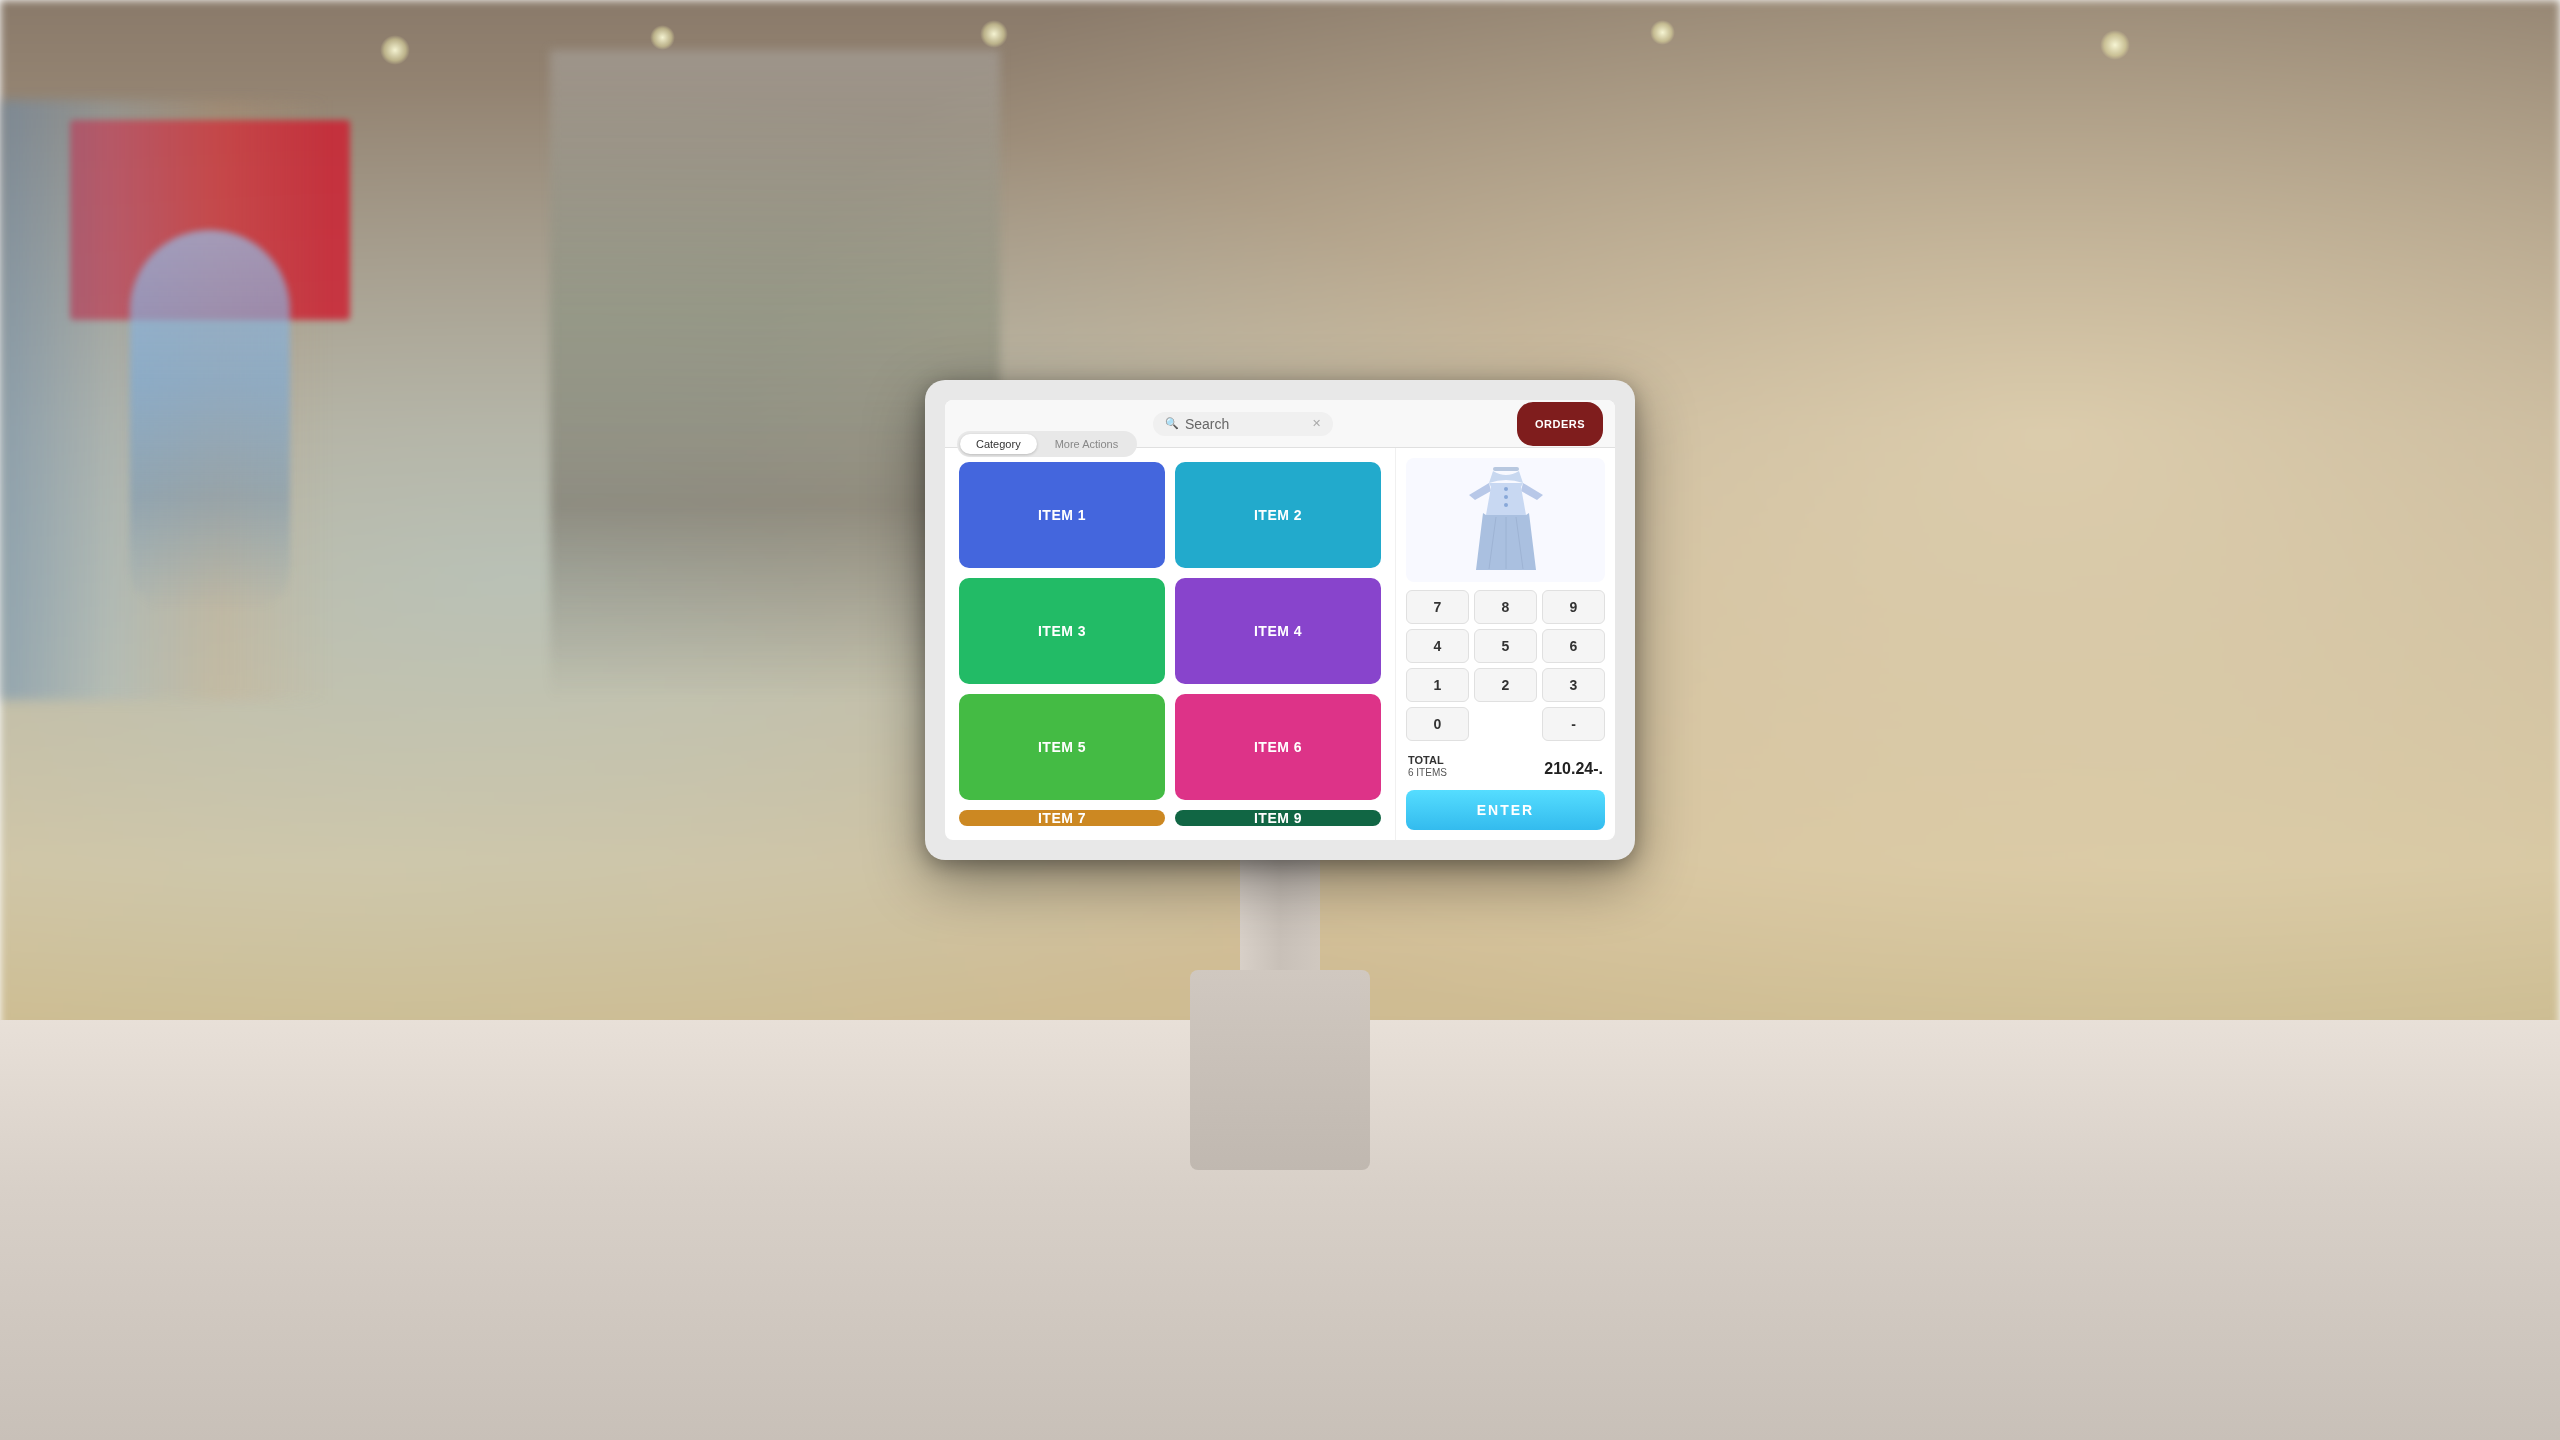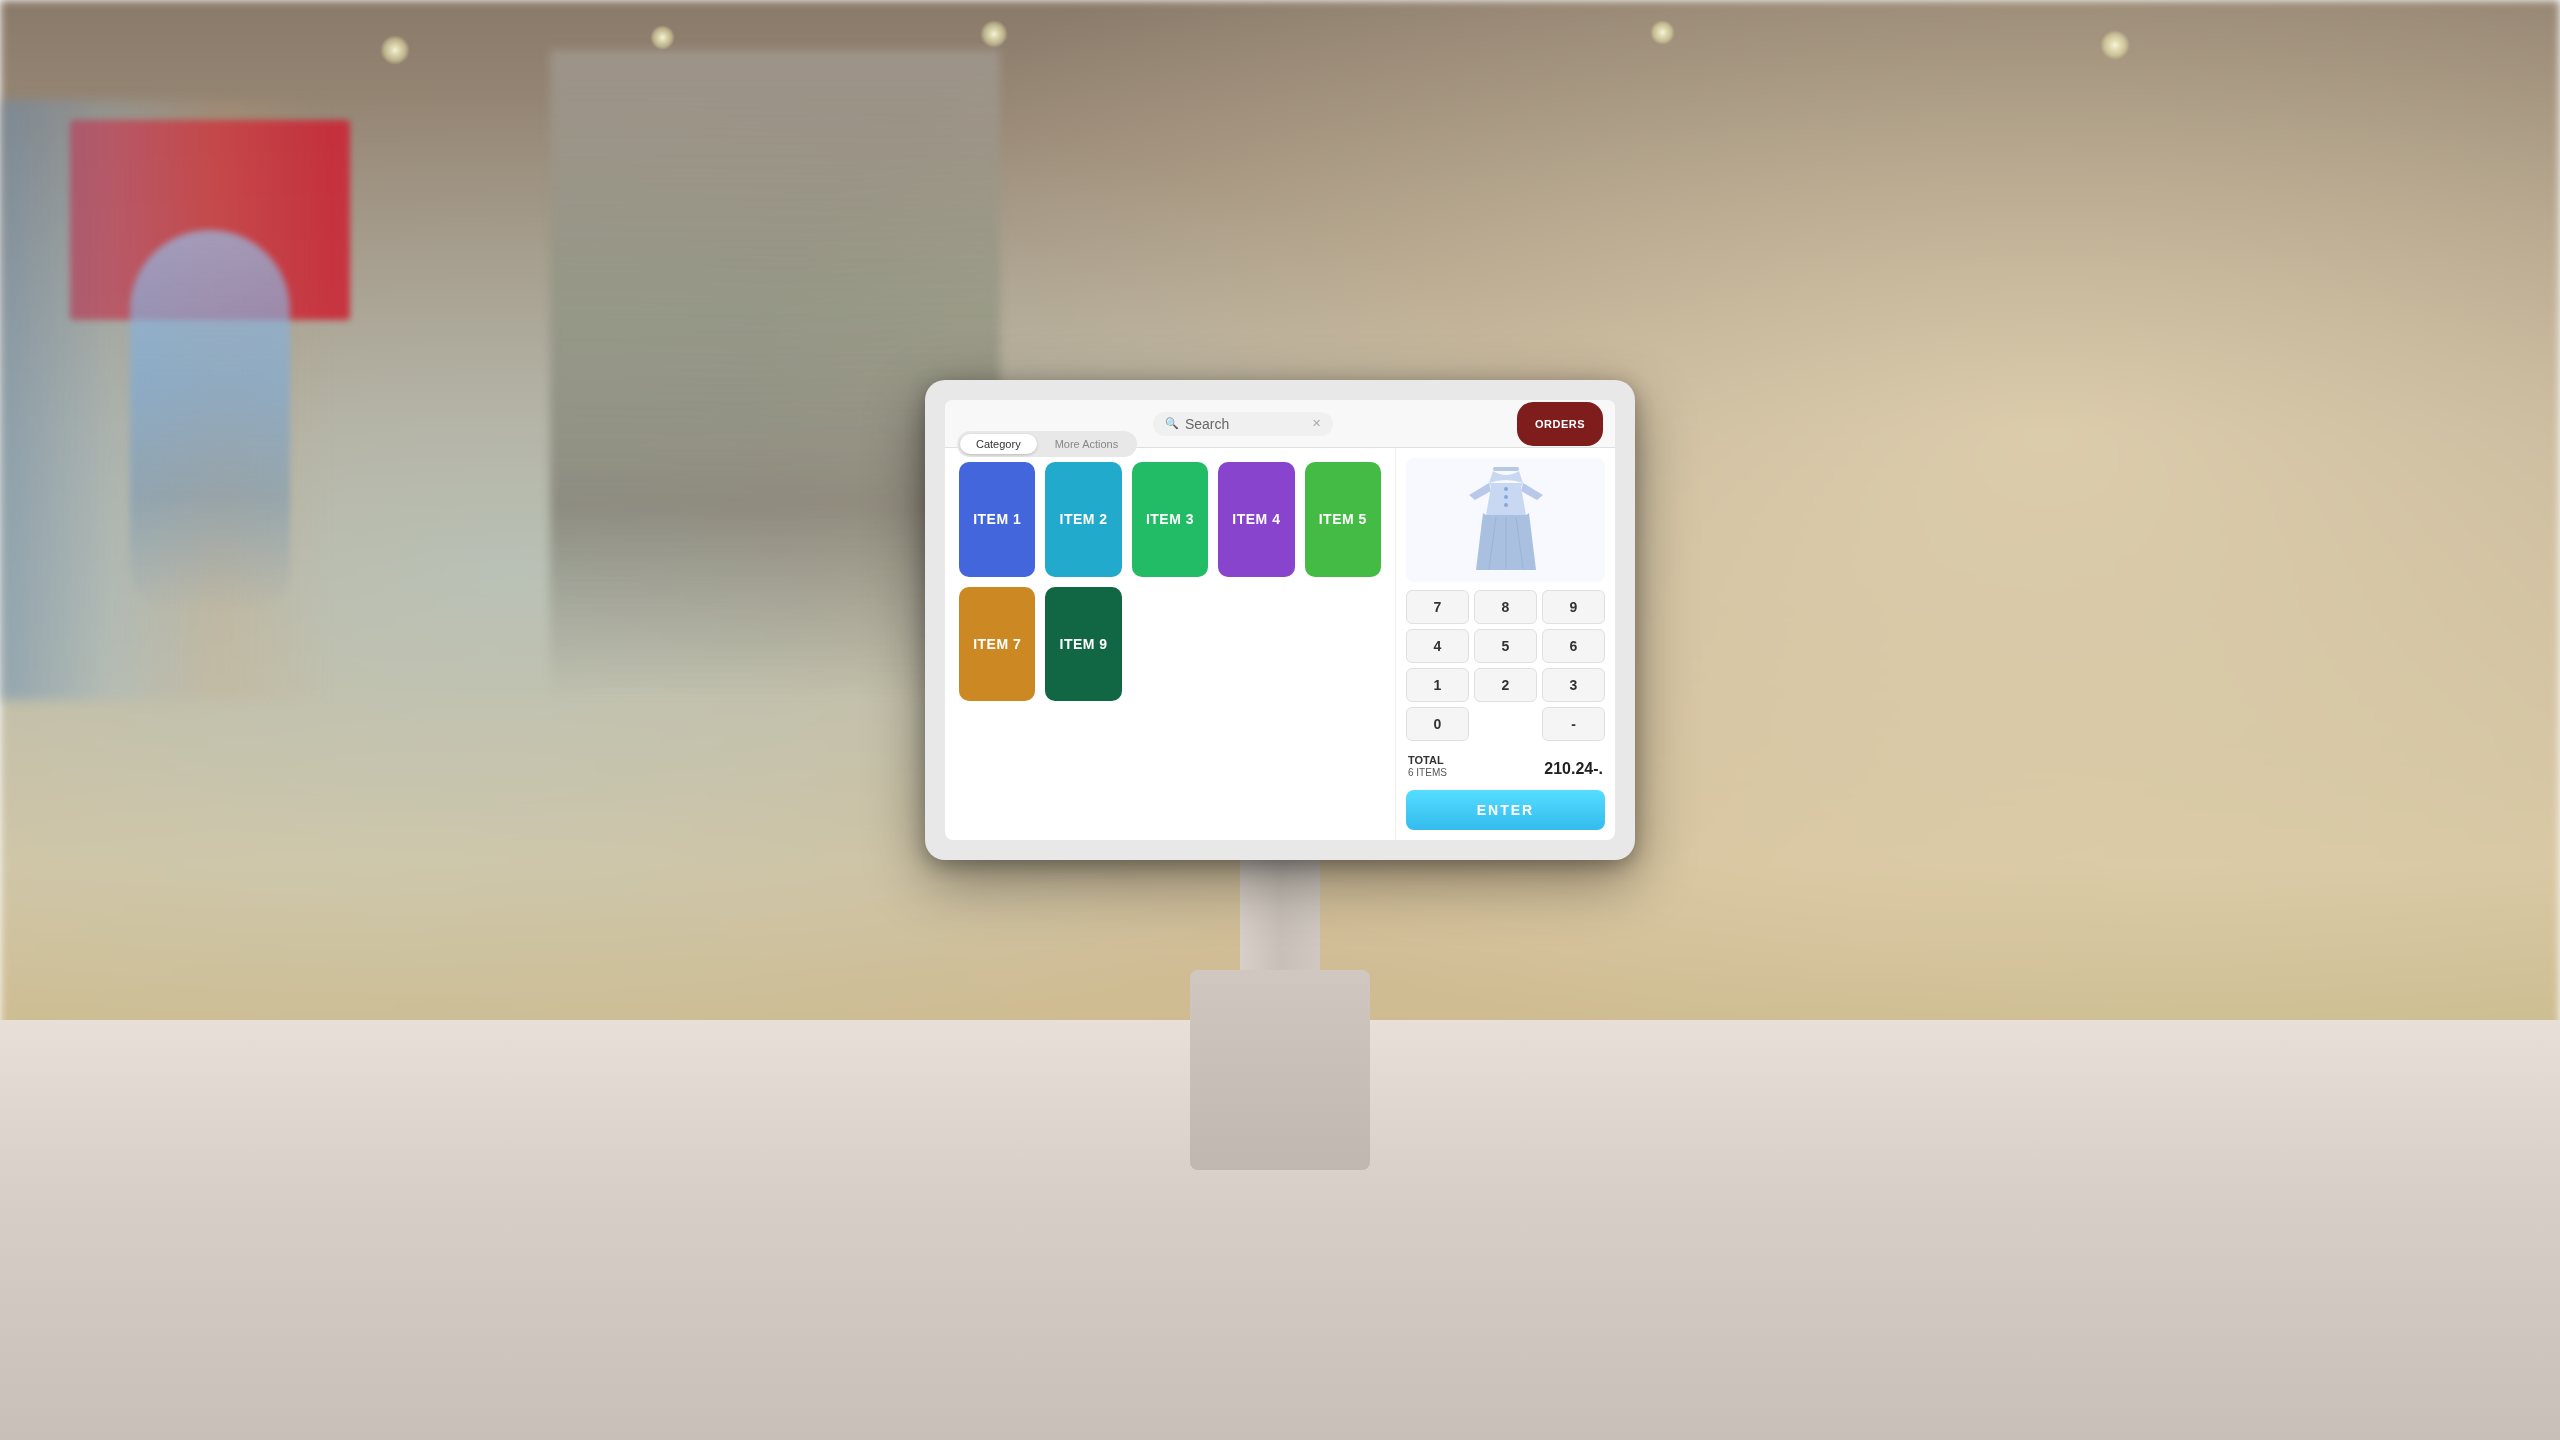--- a/index.html
+++ b/index.html
@@ -233,21 +233,21 @@
     
     .main-content {
       display: flex;
       flex: 1;
       overflow: hidden;
     }
 
     
     .items-grid {
       display: grid;
-      grid-template-columns: repeat(5, 1fr);
+      grid-template-columns: repeat(2, 1fr);
       grid-template-rows: repeat(3, 1fr);
       gap: 10px;
       padding: 14px;
       flex: 1;
     }
 
     .item-btn {
       border: none;
       border-radius: 10px;
       color: white;
@@ -432,20 +432,21 @@
     </div>
 
     <div class="main-content">
 
       <div class="items-grid">
         <button class="item-btn item1">ITEM 1</button>
         <button class="item-btn item2">ITEM 2</button>
         <button class="item-btn item3">ITEM 3</button>
         <button class="item-btn item4">ITEM 4</button>
         <button class="item-btn item5">ITEM 5</button>
+        <button class="item-btn item6">ITEM 6</button>
         <button class="item-btn item7">ITEM 7</button>
         <button class="item-btn item9">ITEM 9</button>
       </div>
 
       <div class="right-panel">
 
         <div class="product-image-area">
           <svg class="dress-svg" viewBox="0 0 90 110" xmlns="http://www.w3.org/2000/svg">
 
             <rect x="32" y="2" width="26" height="4" rx="2" fill="#b8c8e0"></rect>

